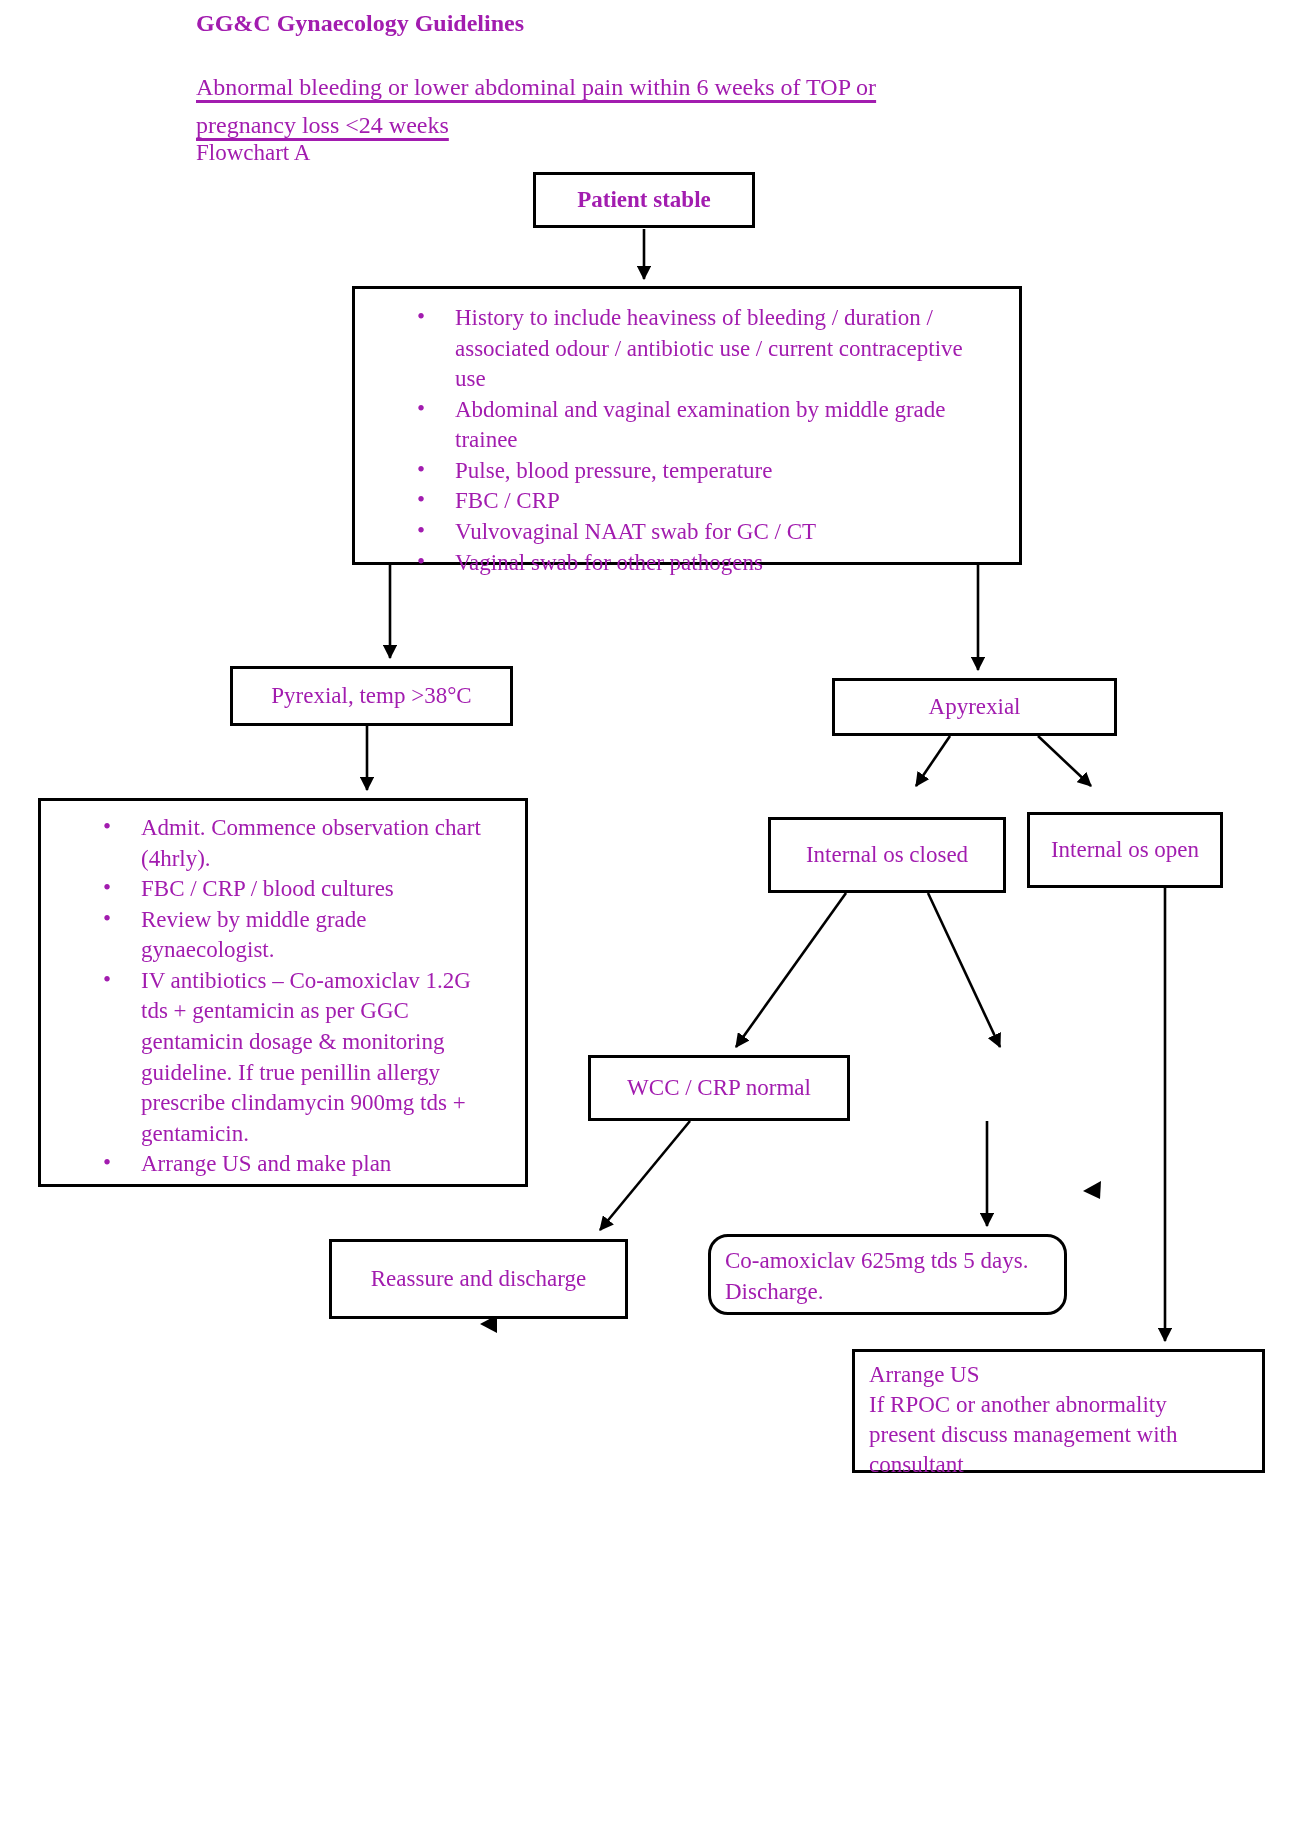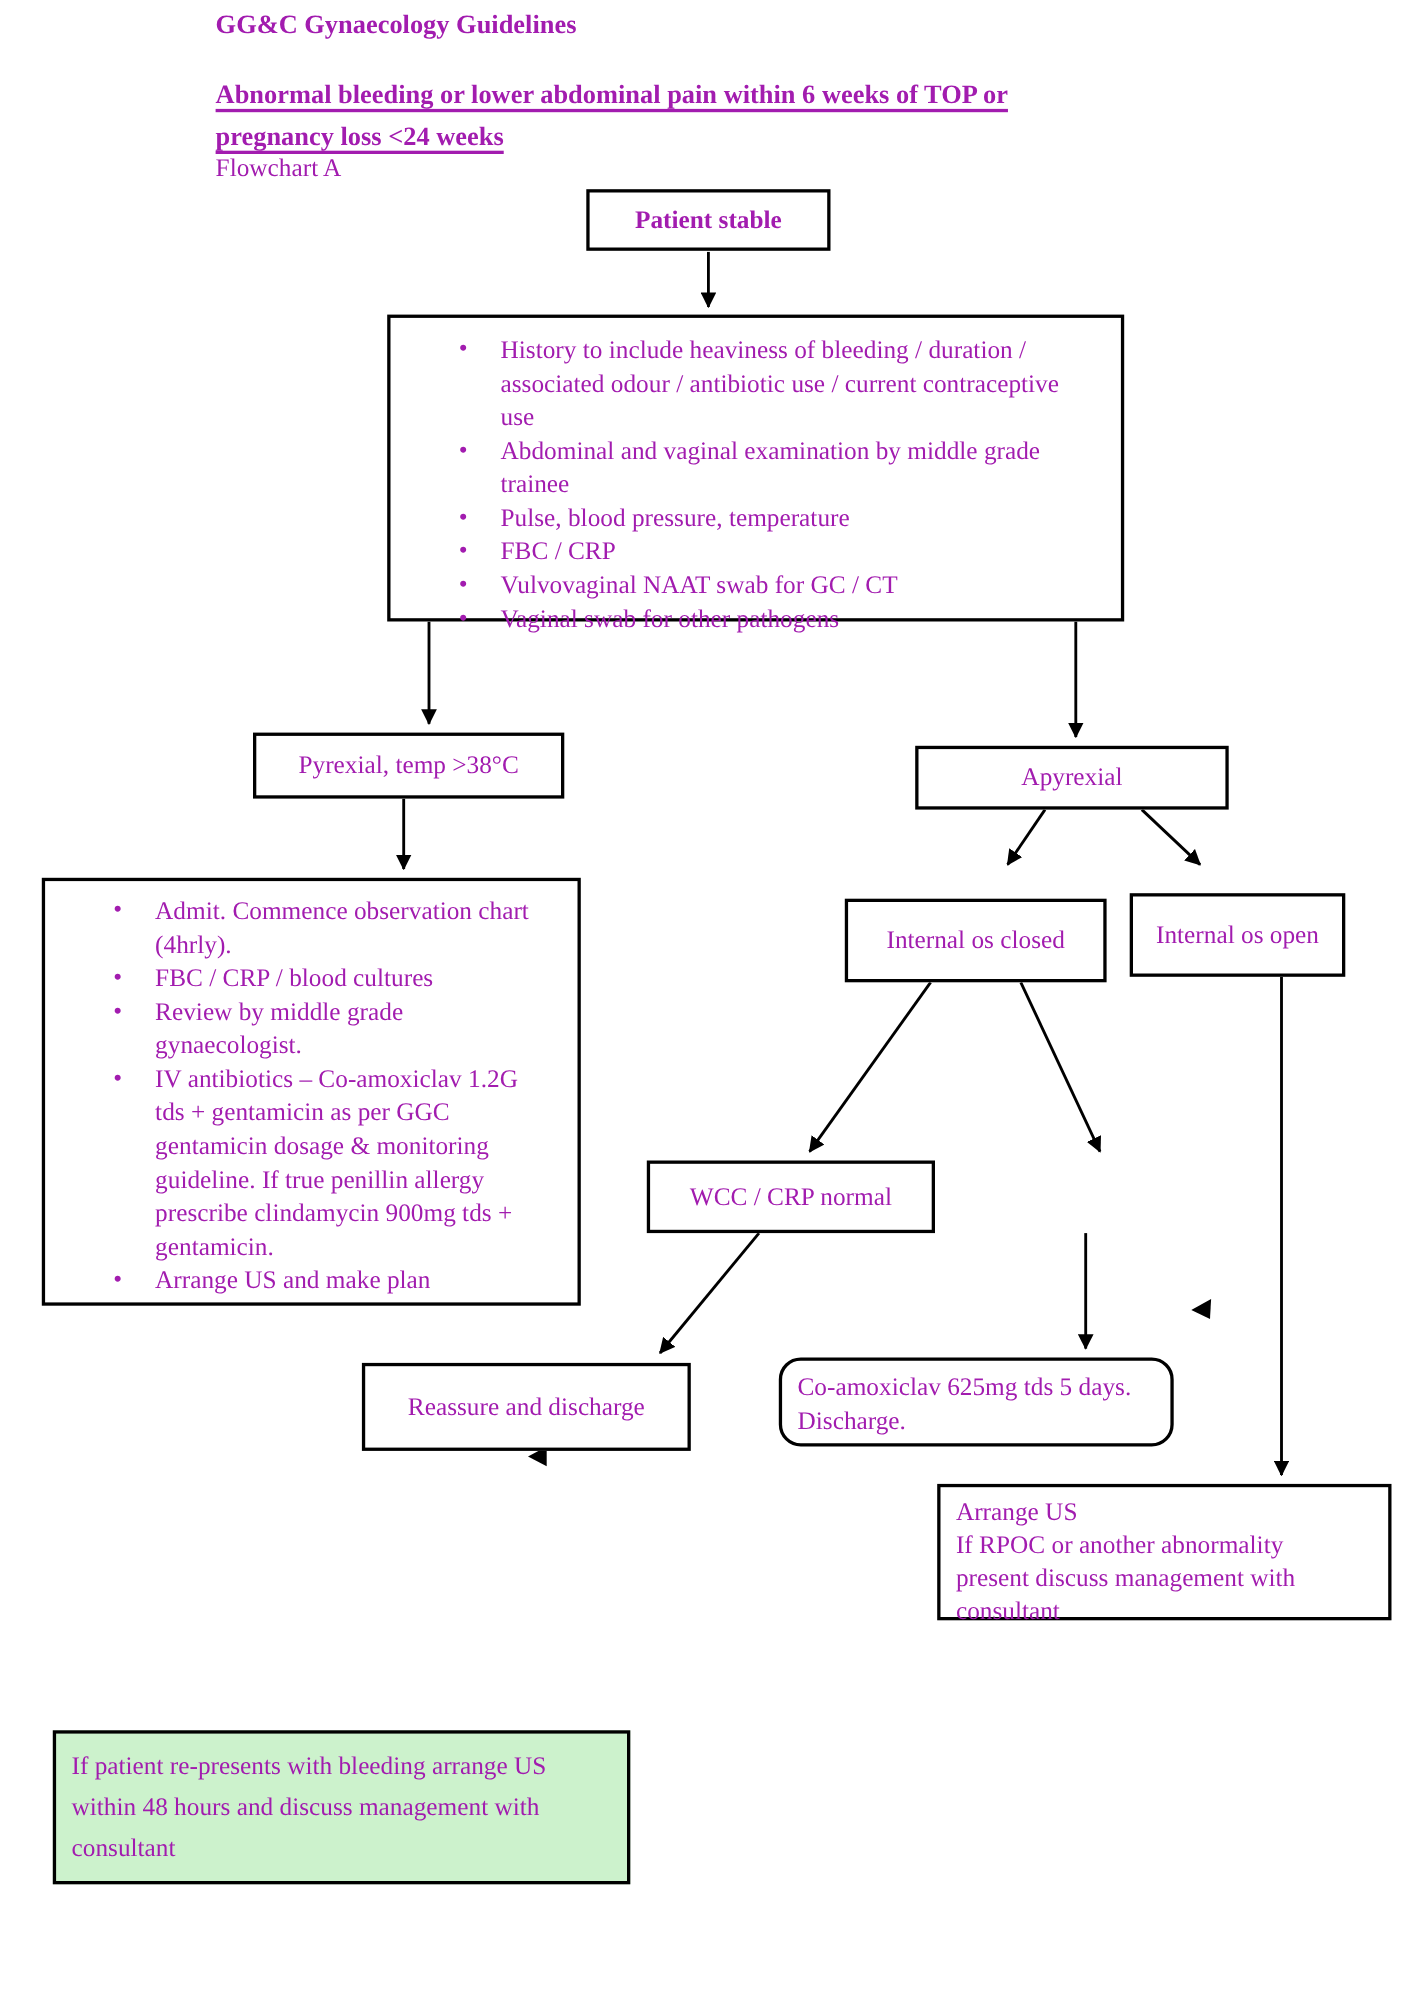--- a/index.html
+++ b/index.html
@@ -19,21 +19,21 @@
     left: 0; top: 0;
     width: 1296px; height: 1824px;
     pointer-events: none;
   }
   .doc-title {
     position: absolute; left: 196px; top: 10px;
     font-size: 24px; font-weight: bold; white-space: nowrap;
   }
   .doc-heading {
     position: absolute; left: 196px; top: 68px;
-    font-size: 24px; font-weight: bold; line-height: 38px; white-space: nowrap;
+    font-size: 24px; font-weight: normal; line-height: 38px; white-space: nowrap;
   }
   .doc-heading .u {
     text-decoration: underline;
     text-decoration-thickness: 3px;
     text-underline-offset: 5px;
   }
   .doc-sub {
     position: absolute; left: 196px; top: 140px;
     font-size: 23px; white-space: nowrap;
   }
@@ -174,16 +174,15 @@
   <div class="node" id="wcc-normal">WCC / CRP normal</div>
 
 
   <div class="node" id="reassure">Reassure and discharge</div>
 
   <div class="node left" id="coamox">Co-amoxiclav 625mg tds 5 days. Discharge.</div>
 
   <div class="node left prelines" id="arrange-us">Arrange US
 If RPOC or another abnormality present discuss management with consultant</div>
 
-  <div class="note" id="note-represent" style="background: rgb(204, 242, 204);">If patient re-presents with bleeding arrange US within 48 hours and discuss management with consultant</div>
 
 
 </div>
 
 </body></html>

